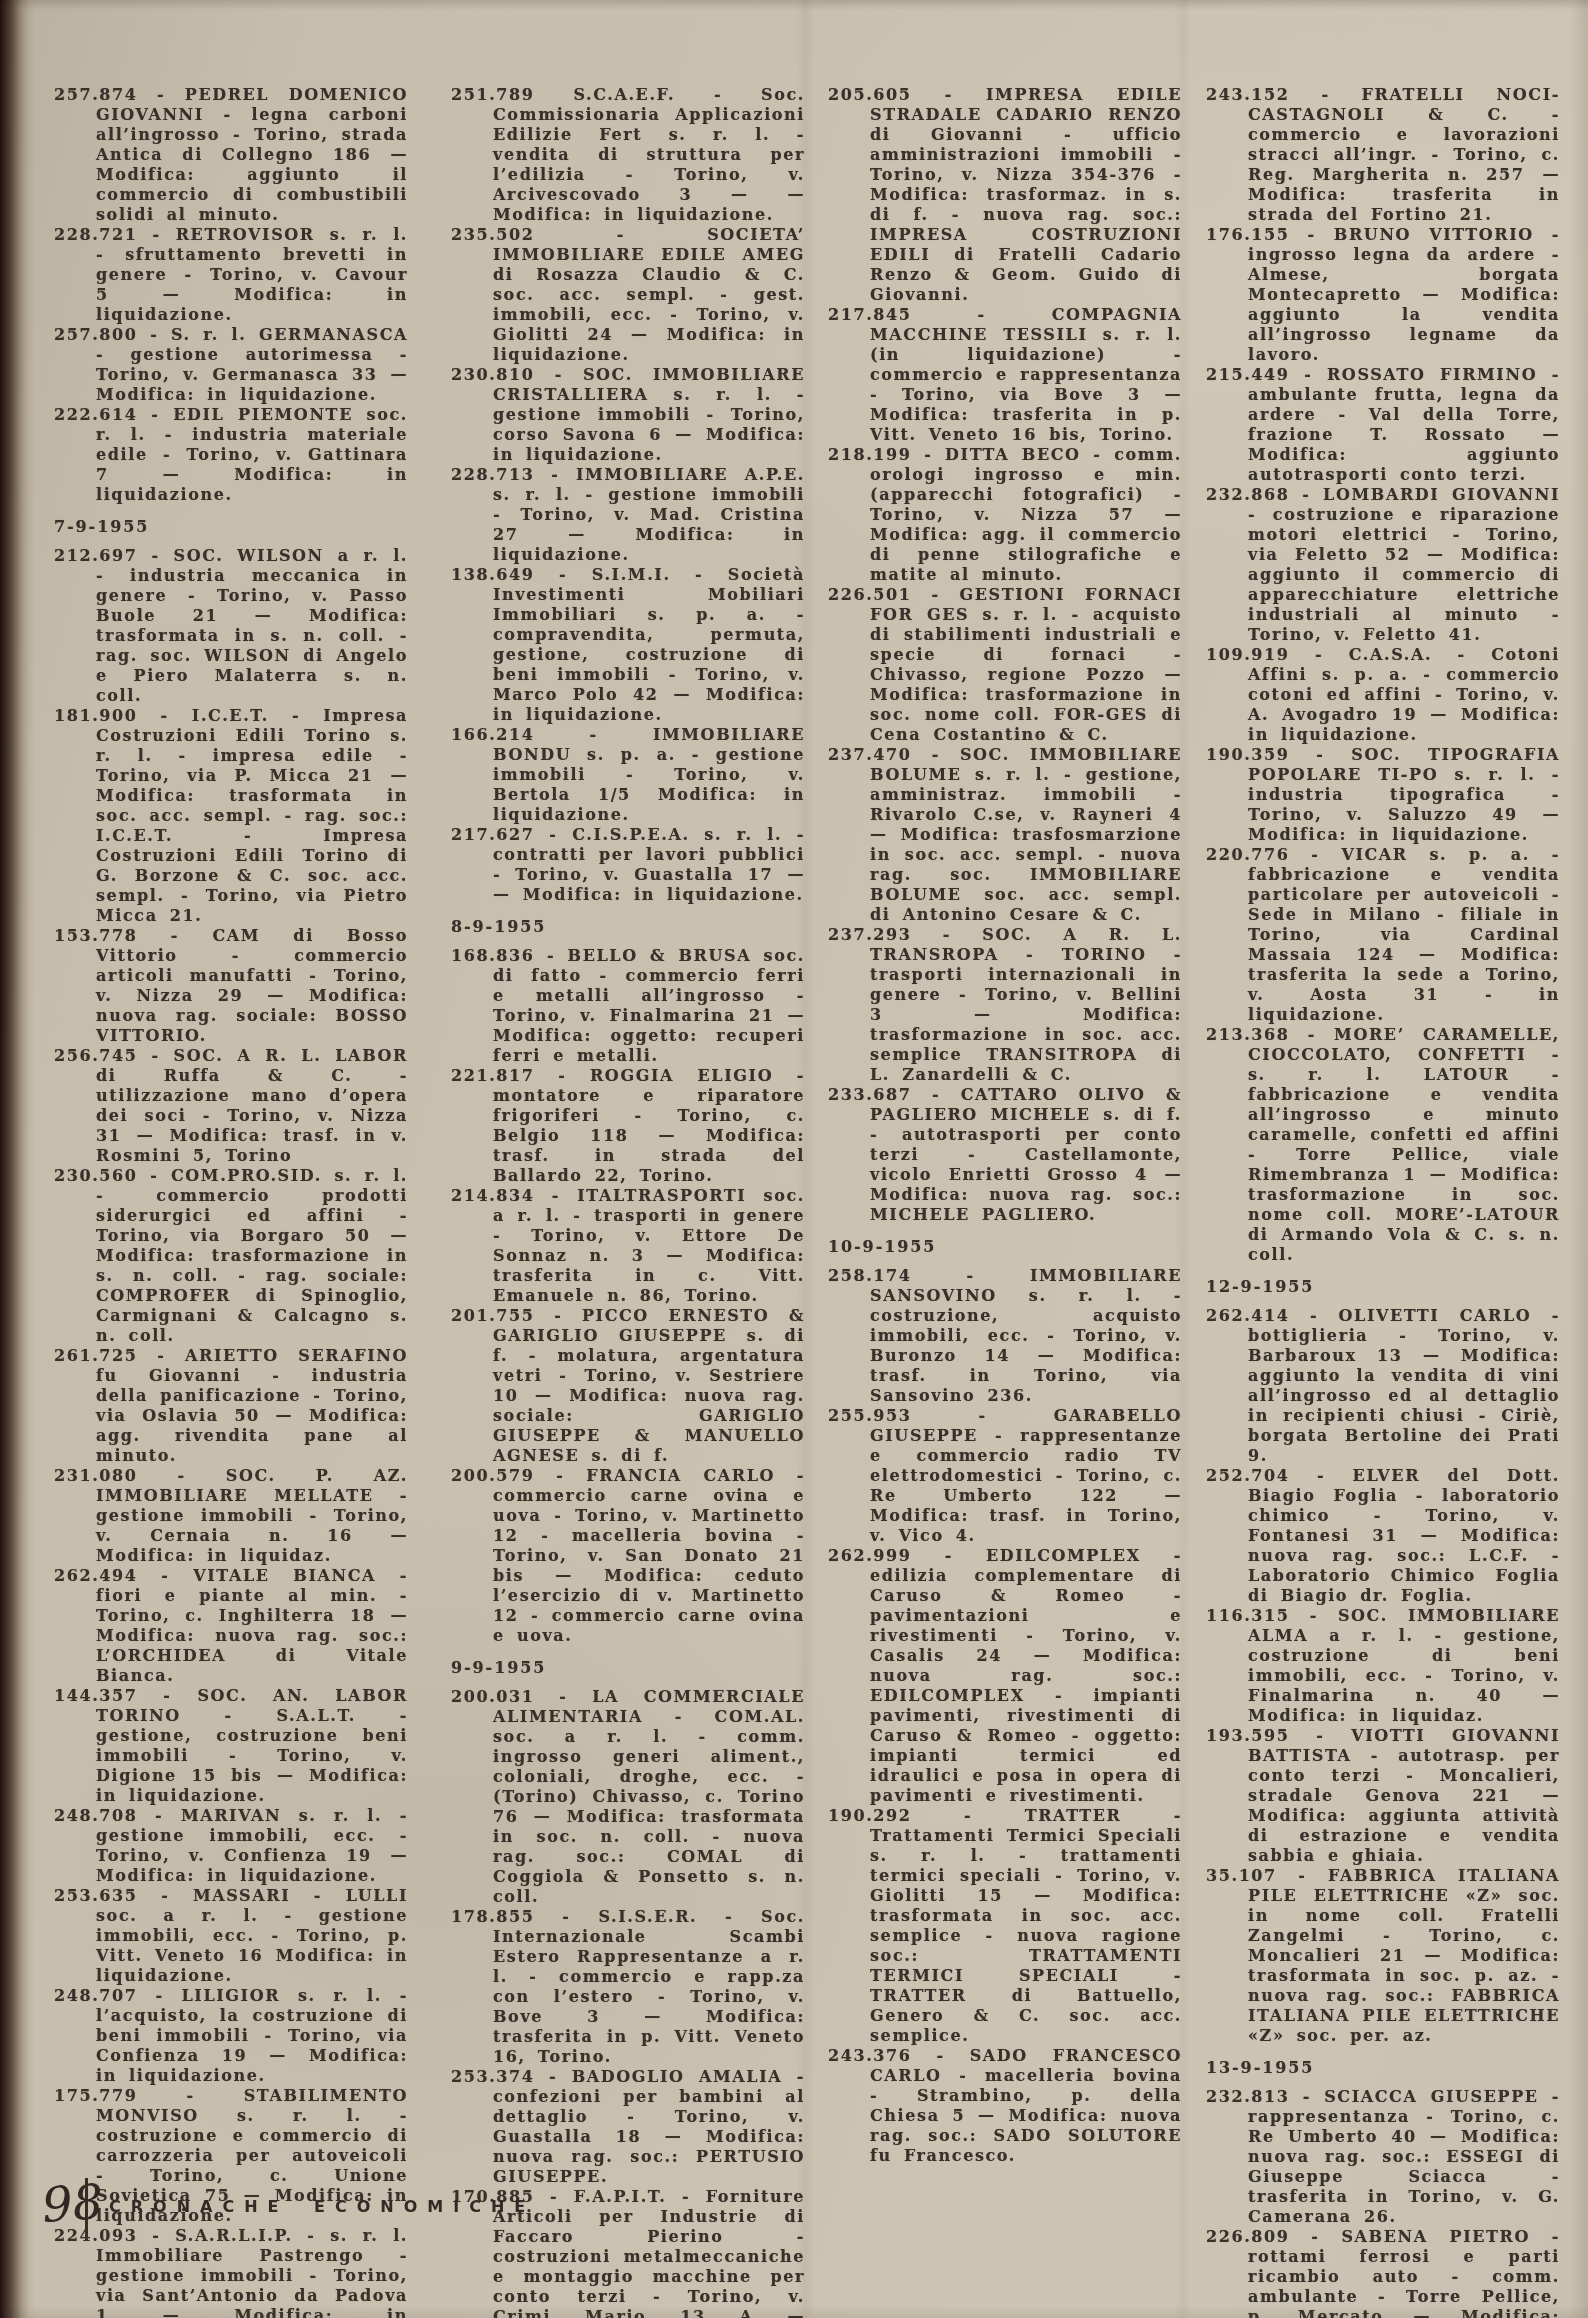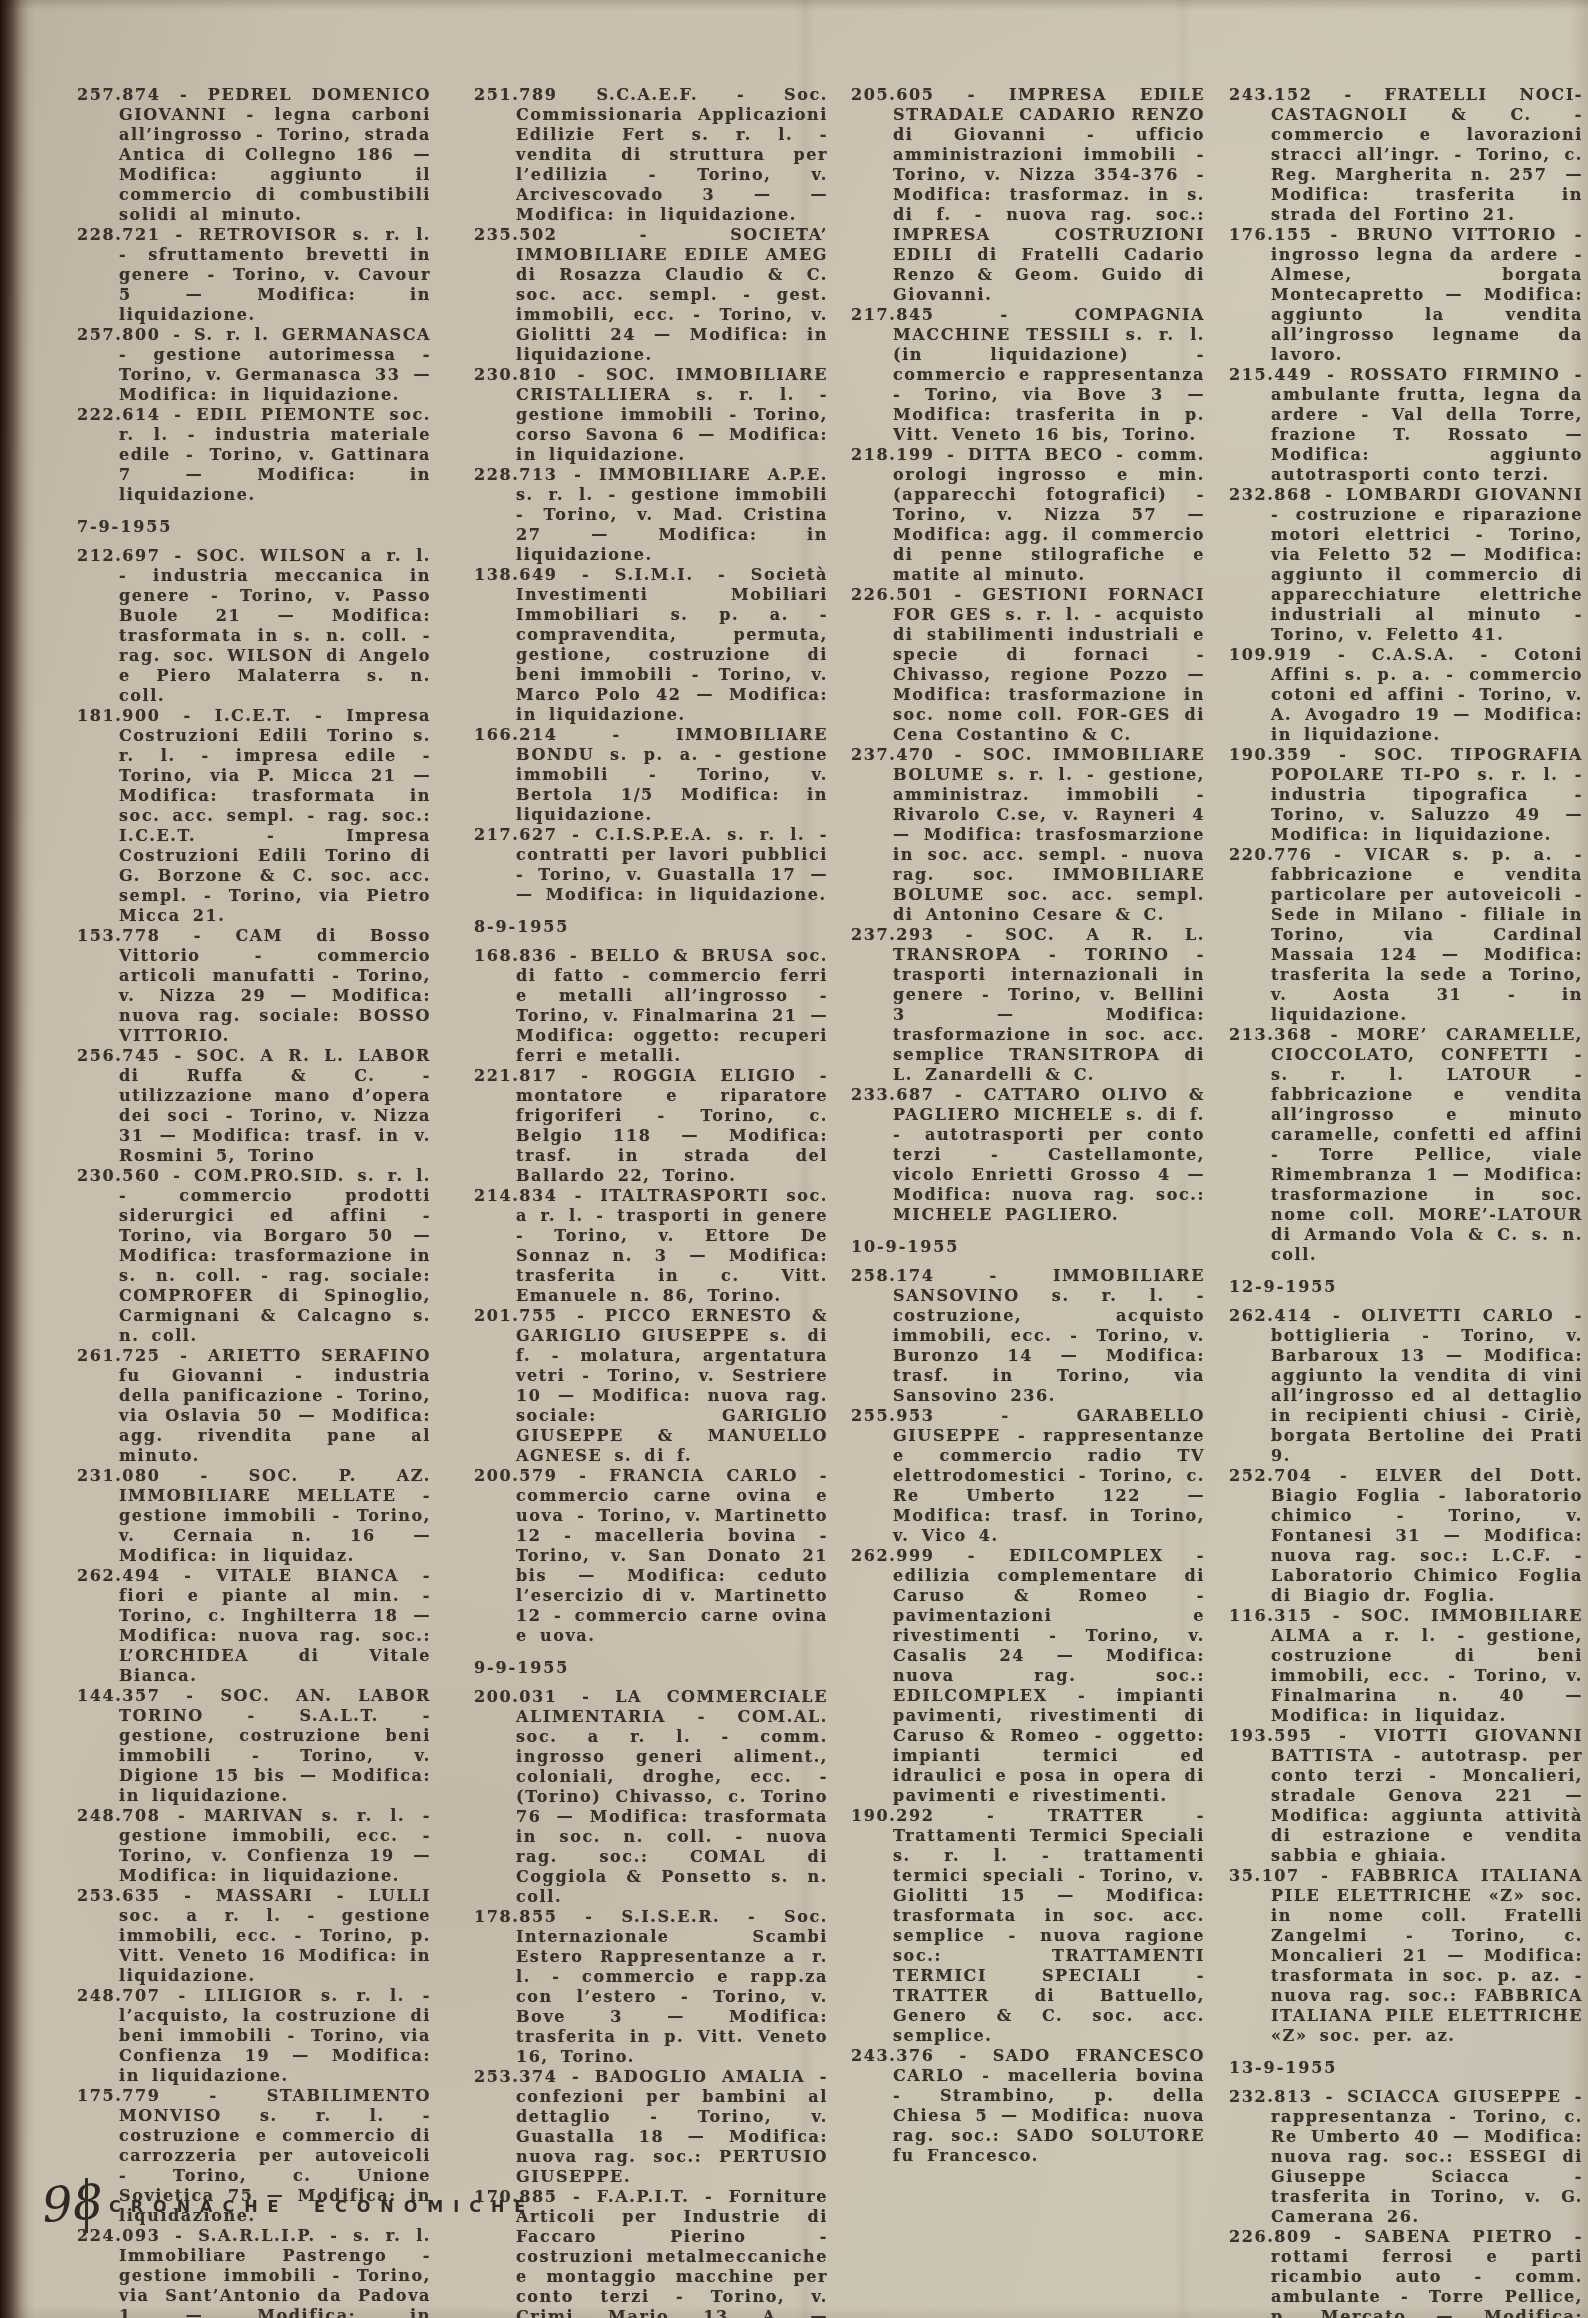--- a/index.html
+++ b/index.html
@@ -38,21 +38,21 @@
   }
   .crease-a {
     position: absolute; top: 0; bottom: 0; left: 796px; width: 19px;
     background: linear-gradient(90deg, rgba(80,62,45,0), rgba(80,62,45,0.07), rgba(80,62,45,0));
   }
   .crease-b {
     position: absolute; top: 0; bottom: 0; left: 1175px; width: 16px;
     background: linear-gradient(90deg, rgba(80,62,45,0), rgba(80,62,45,0.06), rgba(80,62,45,0));
   }
   .content {
-    position: absolute; top: 85px; left: 0; right: 0; bottom: 0; margin-left: 23px;
+    position: absolute; top: 85px; left: 0; right: 0; bottom: 0;
   }
   .column {
     position: absolute; top: 0;
     width: 354px;
     font-size: 16px;
     line-height: 20px;
     font-weight: bold;
     letter-spacing: 1.6px;
     word-spacing: 5px;
     text-shadow: 0 0 0.7px rgba(56,47,38,0.45);

